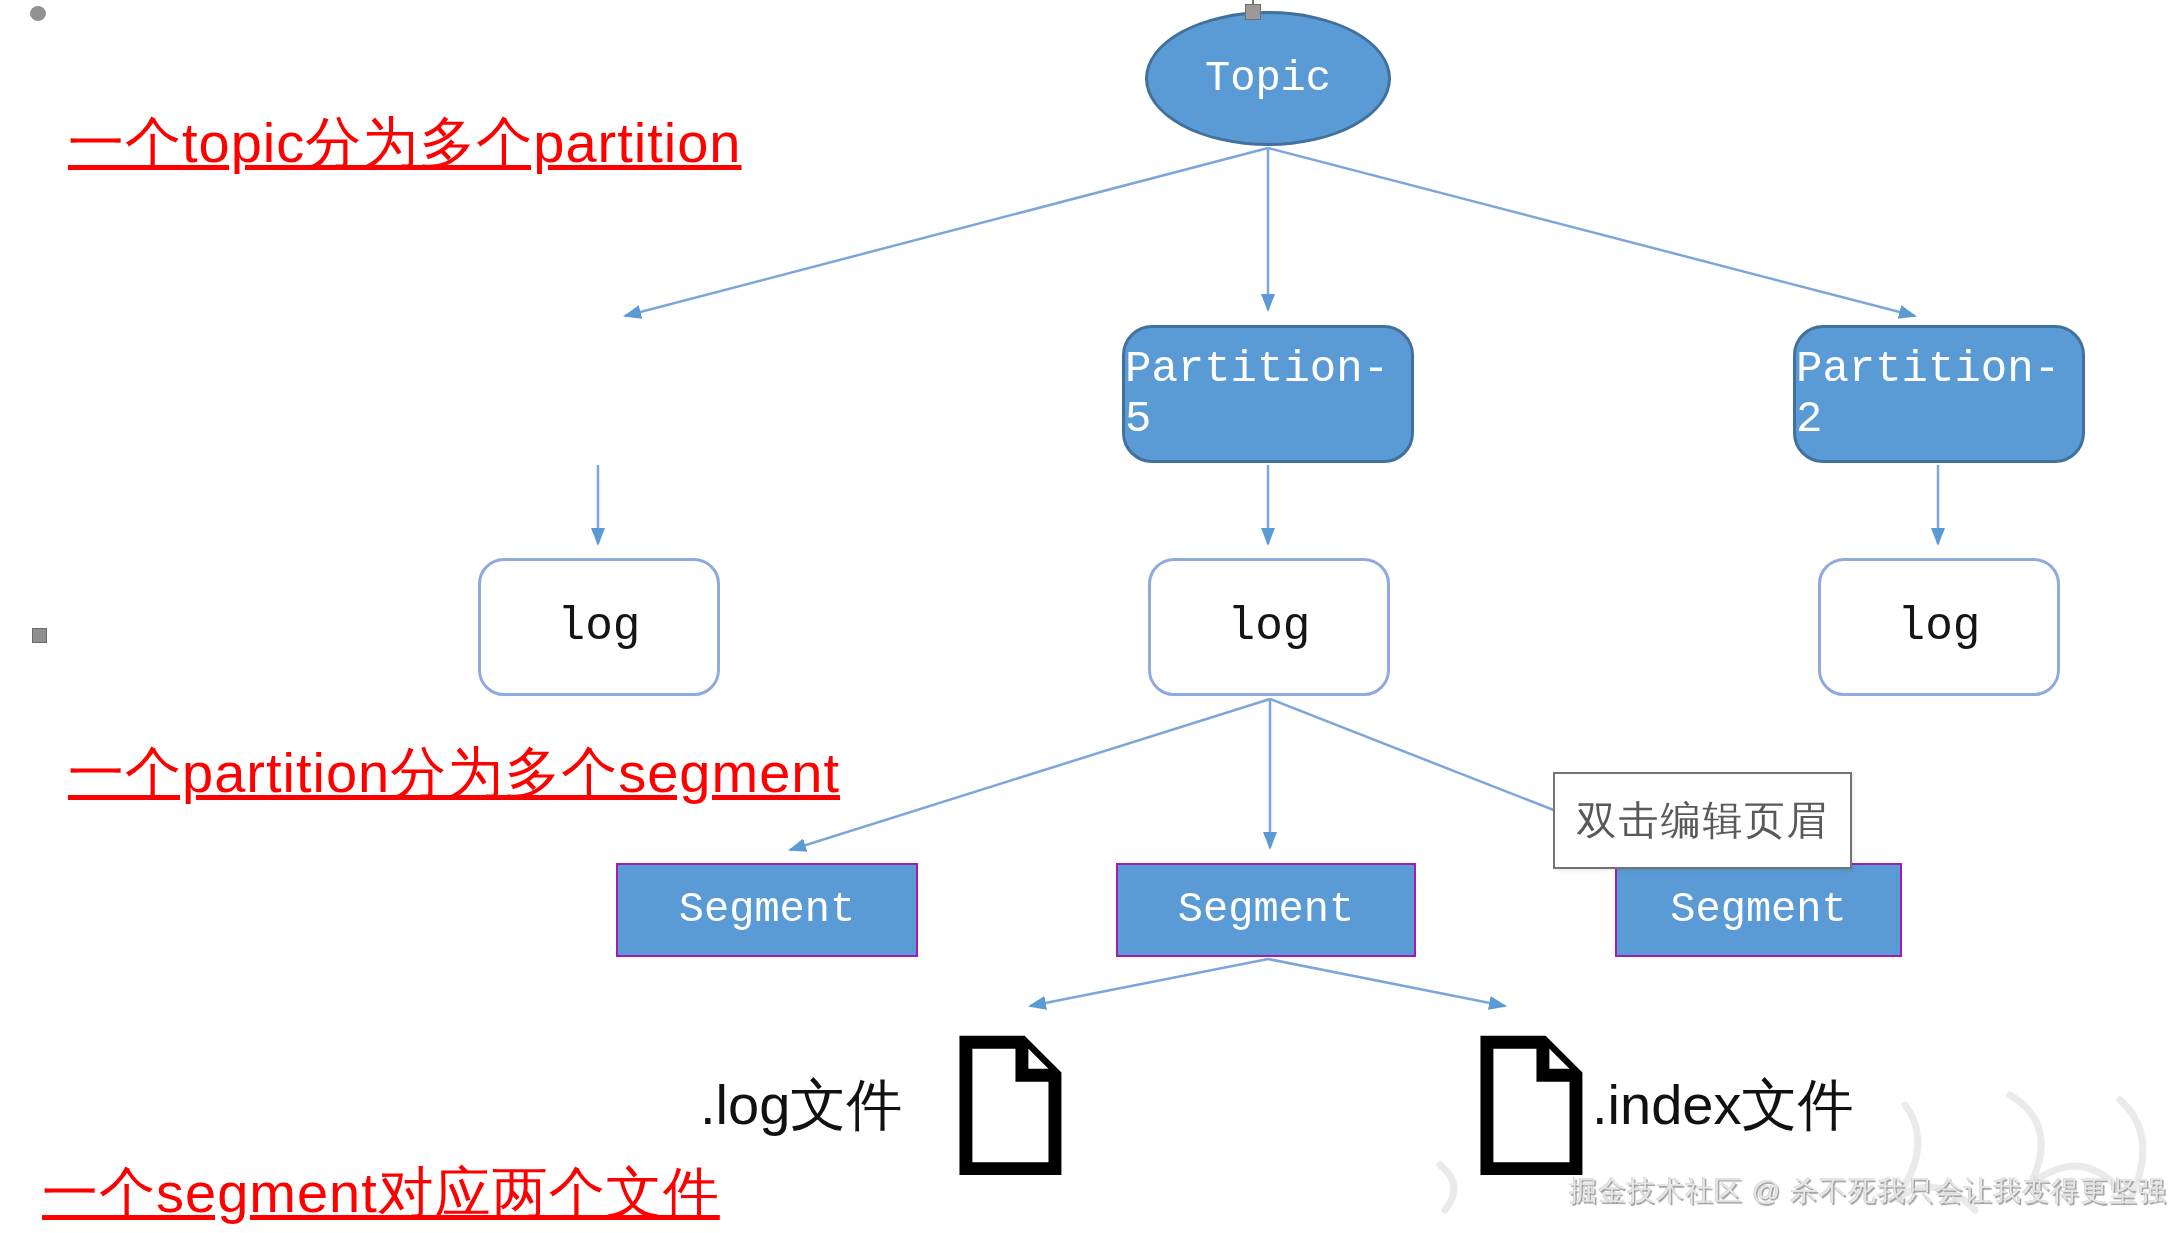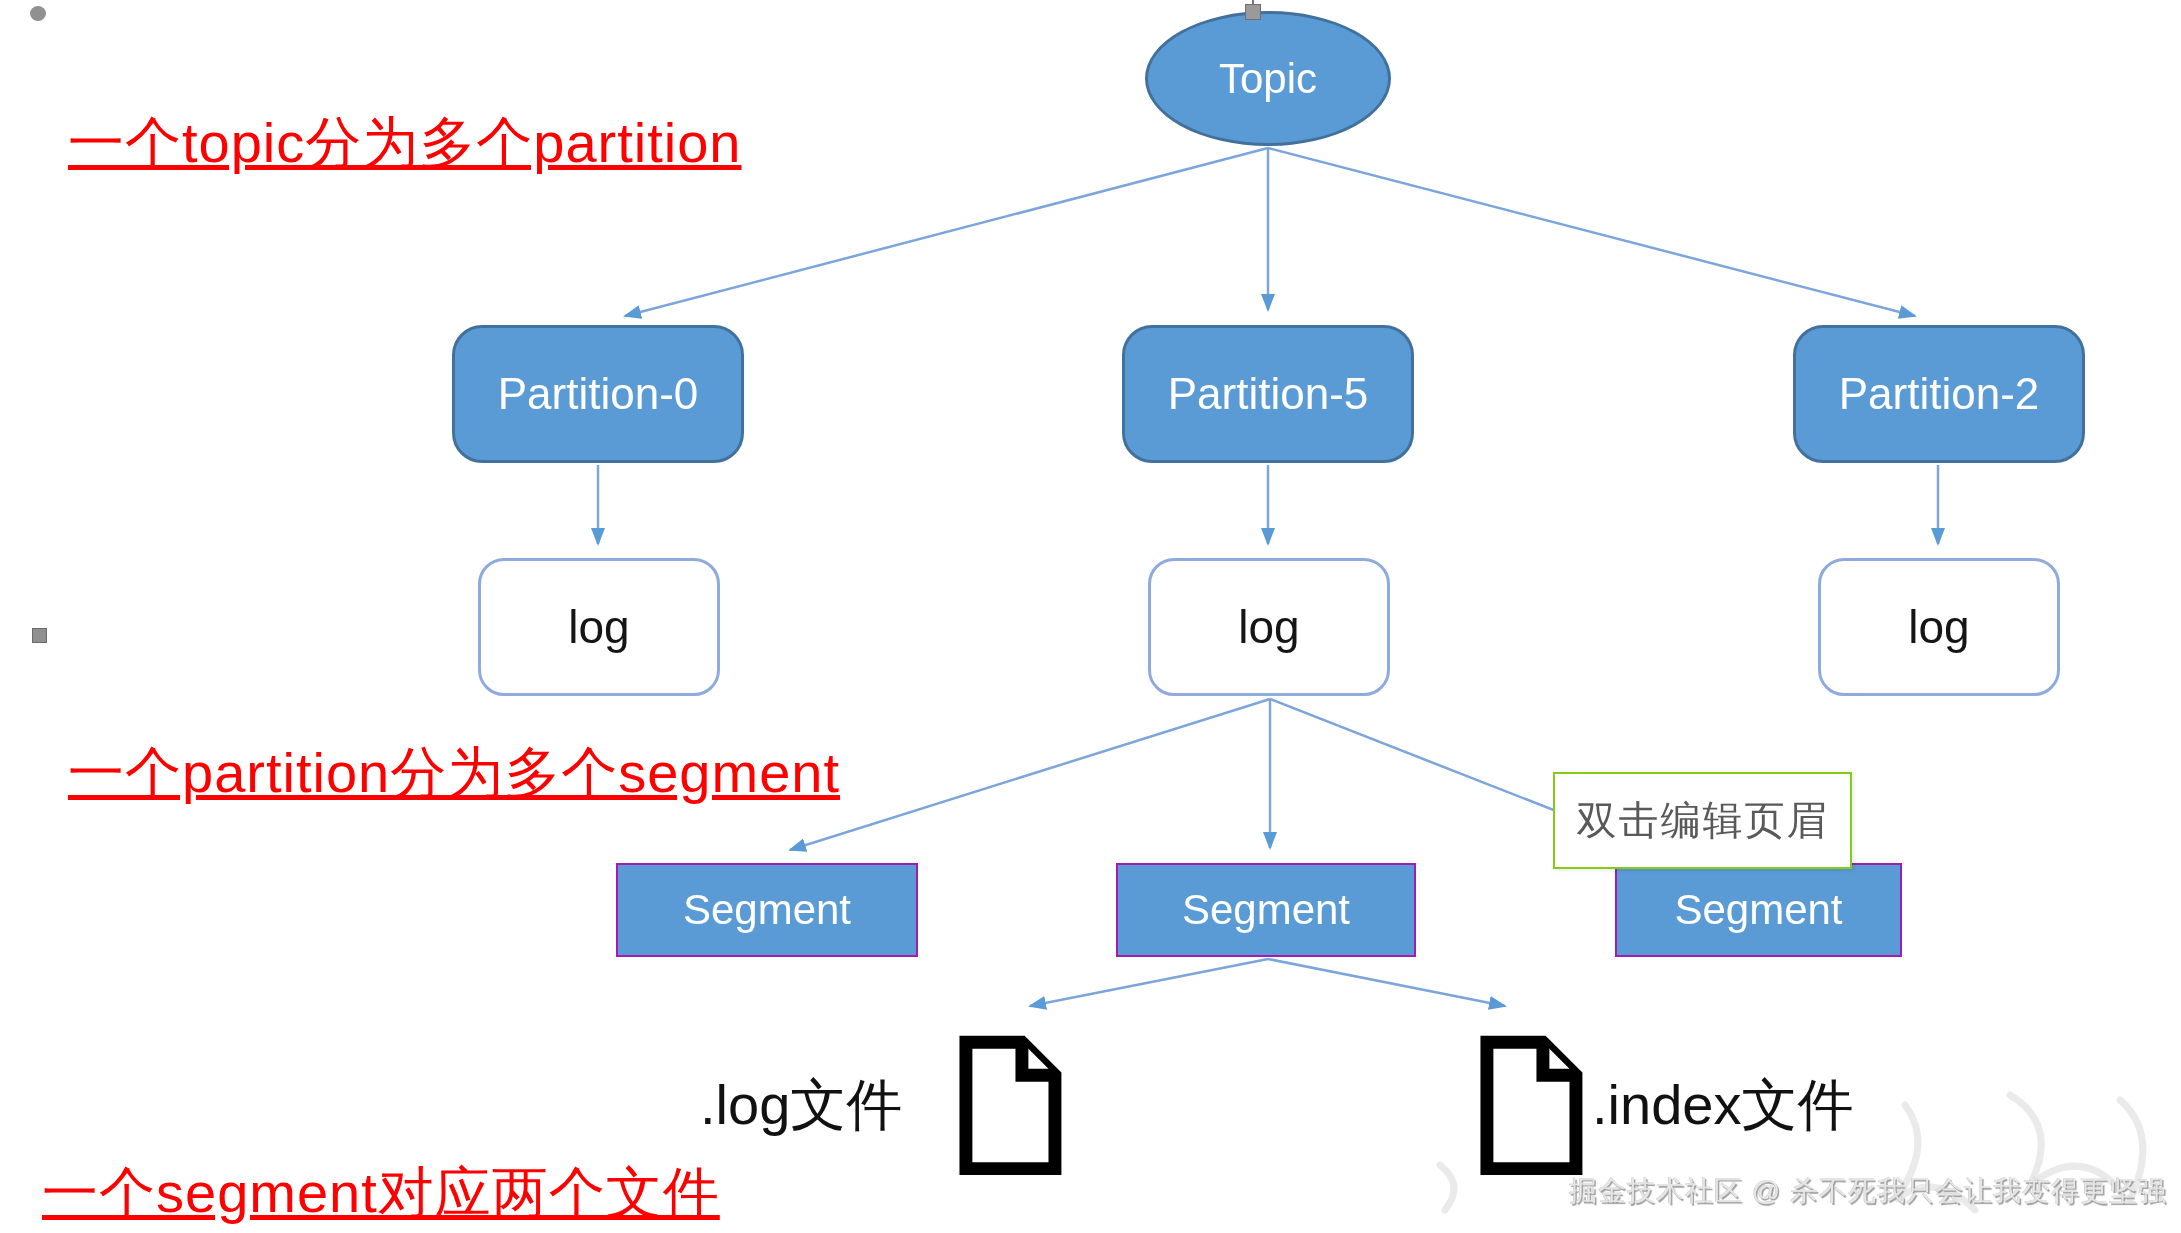--- a/index.html
+++ b/index.html
@@ -1,21 +1,21 @@
 <!DOCTYPE html>
 <html><head>
 <meta charset="utf-8">
 <style>
   html,body{margin:0;padding:0;background:#fff;}
   .canvas{
     position:relative;width:2181px;height:1233px;background:#ffffff;overflow:hidden;
     font-family:"Liberation Sans","DejaVu Sans",sans-serif;
   }
   svg.connectors{position:absolute;left:0;top:0;z-index:1;}
-  .shape{position:absolute;display:flex;align-items:center;justify-content:center;box-sizing:border-box;z-index:2;}
+  .shape{position:absolute;display:flex;align-items:center;justify-content:center;box-sizing:border-box;z-index:2;font-family:Liberation Mono, monospace;}
   .topic{
     left:1145px;top:11px;width:246px;height:135px;border-radius:50%;
     background:#5b9bd5;border:3px solid #41719c;color:#ffffff;font-size:42px;
   }
   .partition{
     top:325px;width:292px;height:138px;border-radius:30px;
     background:#5b9bd5;border:3px solid #41719c;color:#ffffff;font-size:44px;
   }
   .p0{left:452px;} .p1{left:1122px;} .p2{left:1793px;}
   .logbox{
@@ -28,21 +28,21 @@
   }
   .s0{left:616px;width:302px;} .s1{left:1116px;width:300px;} .s2{left:1615px;width:287px;}
   .annotation{
     position:absolute;color:#fe0000;font-size:56px;white-space:nowrap;z-index:2;letter-spacing:1px;text-decoration:underline;
   }
   .ann1{left:68px;top:106px;}
   .ann2{left:68px;top:736px;}
   .ann3{left:42px;top:1156px;}
   .tooltip{
     position:absolute;left:1553px;top:772px;width:299px;height:97px;z-index:4;
-    background:#ffffff;border:2px solid #84cc16;box-sizing:border-box;
+    background:#ffffff;border:2px solid #737373;box-sizing:border-box;
     display:flex;align-items:center;justify-content:center;
     color:#595959;font-size:40px;letter-spacing:2px;box-shadow:2px 2px 3px rgba(0,0,0,0.08);
   }
   .file-label{
     position:absolute;color:#111111;font-size:56px;white-space:nowrap;z-index:2;
   }
   .flabel-log{left:700px;top:1068px;}
   .flabel-index{left:1592px;top:1068px;}
   .file-icon{position:absolute;width:112px;height:144px;z-index:2;}
   .ficon-log{left:953px;top:1032px;}
@@ -104,23 +104,20 @@
 
   <div class="edge-dot"></div>
   <div class="edge-square"></div>
   <div class="handle-stem"></div>
   <div class="handle-square"></div>
 
   <div class="shape topic">
     <span>Topic</span>
   </div>
 
-  <div class="shape partition p0">
-    <span>Partition-0</span>
-  </div>
   <div class="shape partition p1">
     <span>Partition-5</span>
   </div>
   <div class="shape partition p2">
     <span>Partition-2</span>
   </div>
 
   <div class="shape logbox l0">
     <span>log</span>
   </div>

